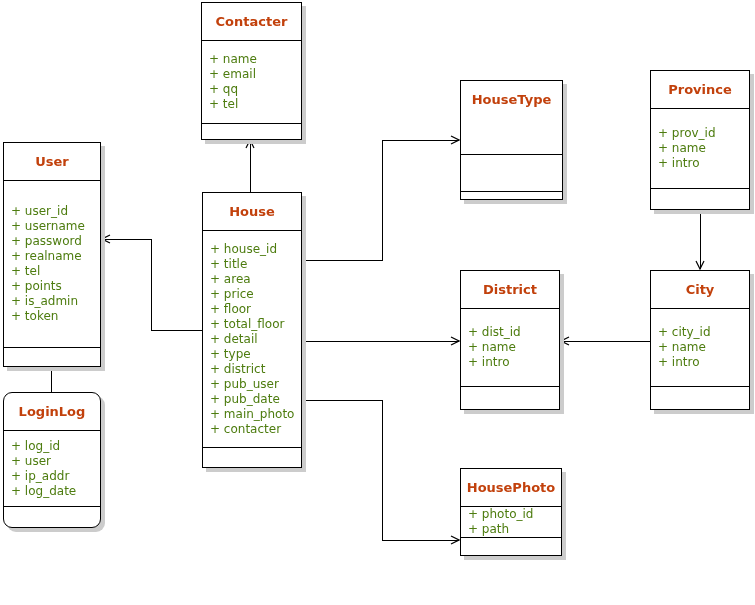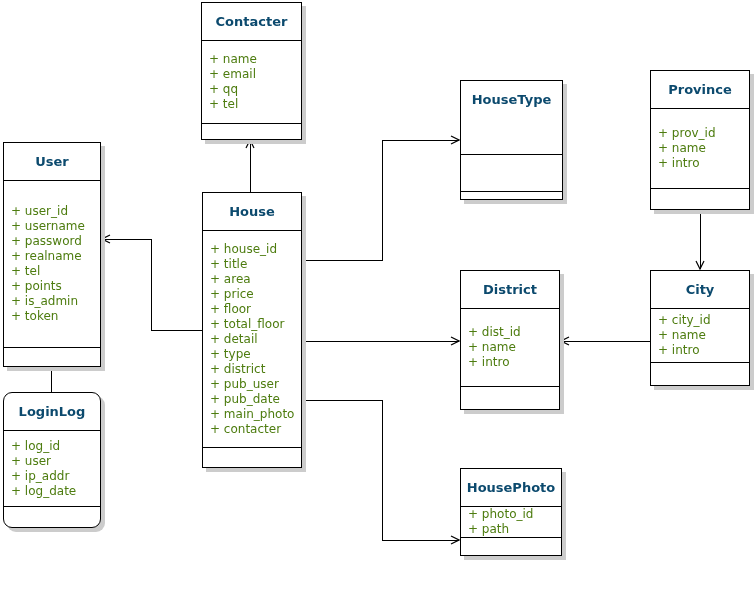--- a/index.html
+++ b/index.html
@@ -25,21 +25,21 @@
     flex-direction: column;
   }
   .uml-title {
     flex: none;
     height: 37px;
     display: flex;
     align-items: center;
     justify-content: center;
     font-weight: bold;
     font-size: 13px;
-    color: #0c4a6e;
+    color: #c2410c;
   }
   .uml-attrs {
     flex: 1 1 auto;
     border-top: 1px solid #000000;
     display: flex;
     flex-direction: column;
     justify-content: center;
     padding-left: 7px;
     overflow: hidden;
   }
@@ -55,21 +55,21 @@
     border-top: 1px solid #000000;
   }
   
   #box-contacter  { left:201px; top:2px;   width:101px; height:138px; --empty-h:15px; }
   #box-user       { left:3px;   top:142px; width:98px;  height:225px; --empty-h:18px; }
   #box-loginlog   { left:3px;   top:392px; width:98px;  height:136px;border-radius:9px; --empty-h:20px; }
   #box-house      { left:202px; top:192px; width:100px; height:276px; --empty-h:19px; }
   #box-housetype  { left:460px; top:80px;  width:103px; height:120px;gap:36px; --empty-h:20px; }
   #box-province   { left:650px; top:70px;  width:100px; height:140px; --empty-h:20px; }
   #box-district   { left:460px; top:270px; width:100px; height:140px; --empty-h:22px; }
-  #box-city       { left:650px; top:270px; width:100px; height:116px; --empty-h:22px; }
+  #box-city       { left:650px; top:270px; width:100px; height:140px; --empty-h:22px; }
   #box-housephoto { left:460px; top:468px; width:102px; height:88px; --empty-h:17px; }
   
   .hline { position: absolute; height: 1px; background: #000000; }
   .vline { position: absolute; width: 1px;  background: #000000; }
   .arrow { position: absolute; width: 10px; height: 10px; }
   .arrow path { fill: none; stroke: #000000; stroke-width: 1.2; }
 </style>
 </head>
 <body>
 

